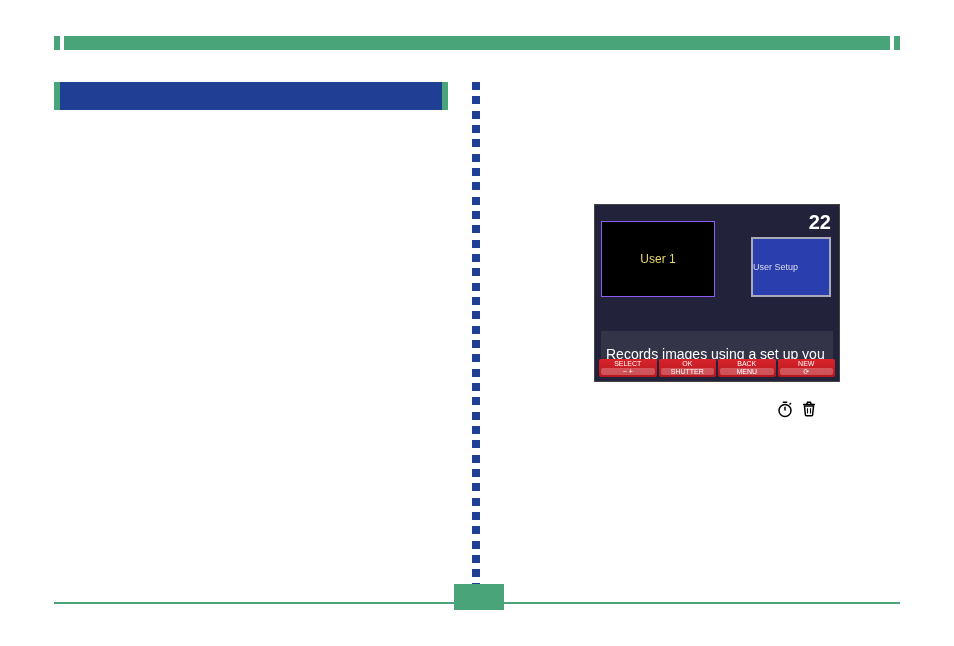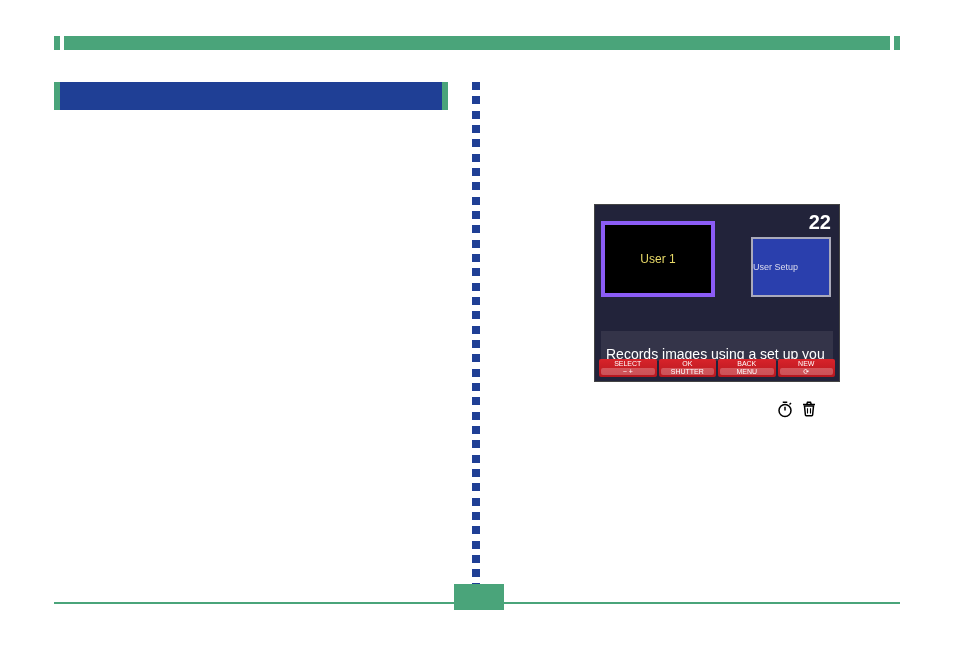--- a/index.html
+++ b/index.html
@@ -10,21 +10,21 @@
   .top-bar-left-cap { background: #4aa47a; width: 6px; height: 14px; position: absolute; left: 0; }
   .top-bar-right-cap { background: #4aa47a; width: 6px; height: 14px; position: absolute; right: 0; }
   .section-header { position: absolute; top: 82px; left: 54px; width: 394px; height: 28px; background: #1f3f95; }
   .sec-h-cap-l { position: absolute; left: 0; top: 0; width: 6px; height: 28px; background: #4aa47a; }
   .sec-h-cap-r { position: absolute; right: 0; top: 0; width: 6px; height: 28px; background: #4aa47a; }
   .vertical-dots { position: absolute; left: 472px; top: 82px; height: 510px; width: 10px; display: flex; flex-direction: column; justify-content: space-between; }
   .vdot { width: 8px; height: 8px; background: #1f3f95; }
   .screenshot { position: absolute; left: 594px; top: 204px; width: 246px; height: 178px; background: #22233a; border: 1px solid #444; }
   
   .scr-top { position: absolute; left: 6px; top: 6px; right: 6px; height: 116px; }
-  .scr-left-box { position: absolute; left: 0; top: 10px; width: 114px; height: 76px; background: #000; border: 4px solid #8b5cf6; display: flex; align-items: center; justify-content: center; color: #e8d968; font-size: 12px; }
+  .scr-left-box { position: absolute; left: 0; top: 10px; width: 114px; height: 76px; background: #000; border: 1px solid #8b5cf6; display: flex; align-items: center; justify-content: center; color: #e8d968; font-size: 12px; }
   .scr-counter { position: absolute; right: 2px; top: 0; color: #fff; font-size: 20px; font-weight: bold; font-family: 'Arial Black', sans-serif; }
   .scr-right-box { position: absolute; right: 2px; top: 26px; width: 80px; height: 60px; background: #2a3fad; border: 2px solid #aab; display: flex; align-items: center; justify-content: flex-start; color: #dde; font-size: 9px; }
   .scr-desc { position: absolute; left: 6px; top: 126px; right: 6px; height: 30px; background: rgba(60,60,80,0.7); color: #fff; font-size: 14px; padding: 15px 5px; line-height: 1.2; }
   .scr-btn-row { position: absolute; left: 4px; right: 4px; bottom: 4px; height: 18px; display: flex; gap: 2px; }
   .scr-btn { flex: 1; background: linear-gradient(#d8232a,#b51820); color: #fff; font-size: 8px; text-align: center; display: flex; flex-direction: column; justify-content: center; border-radius: 2px; line-height: 1; }
   .scr-btn .t { font-size: 7px; }
   .scr-btn .b { font-size: 7px; background: rgba(255,255,255,0.25); border-radius: 2px; margin: 1px 2px; }
   .icons-row { position: absolute; left: 776px; top: 400px; display: flex; gap: 6px; }
   .icons-row svg { width: 18px; height: 18px; }
   .bottom-green { position: absolute; bottom: 36px; left: 454px; width: 50px; height: 26px; background: #4aa47a; }

